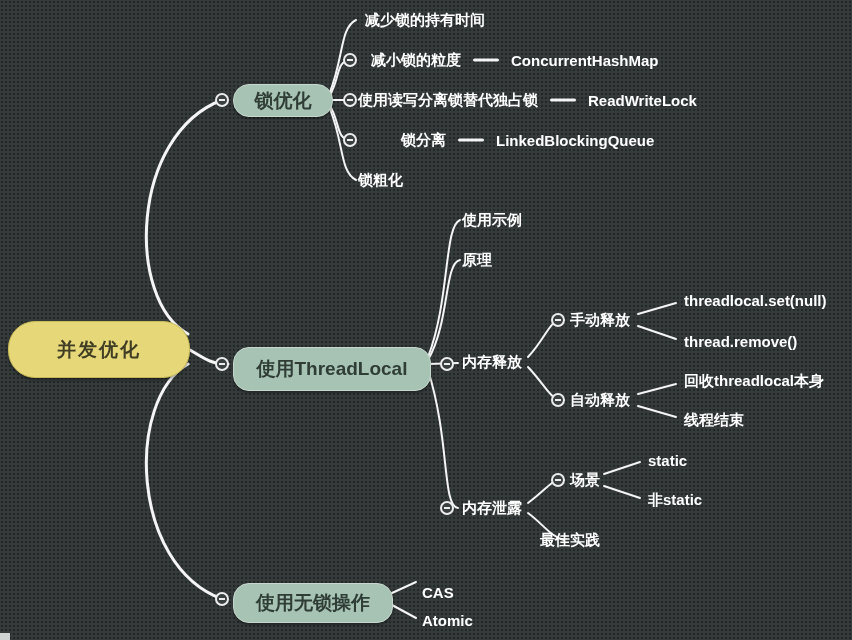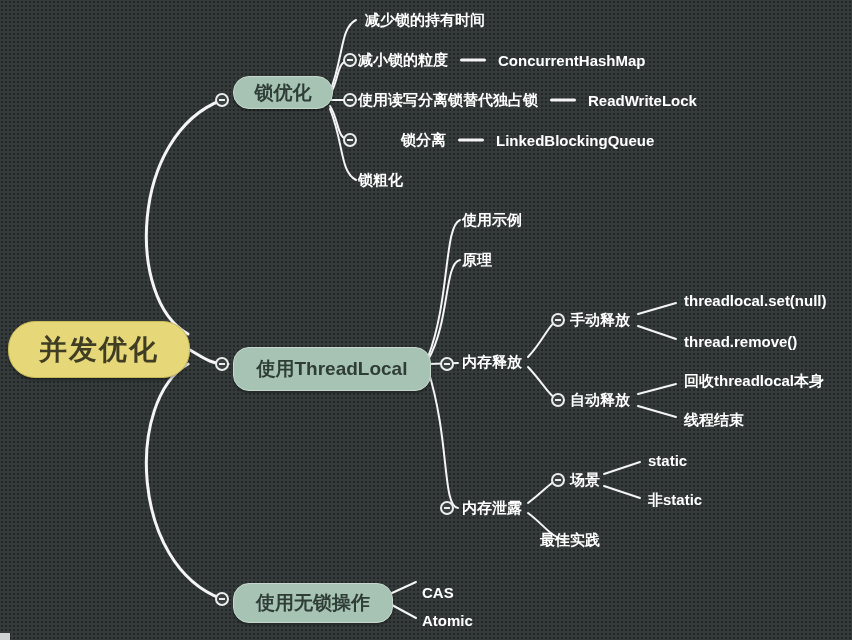--- a/index.html
+++ b/index.html
@@ -16,21 +16,21 @@
     background-image:radial-gradient(rgba(0,0,0,0.35) 1px, transparent 1.4px);
     background-size:4px 4px;
   }
   svg.connectors{position:absolute;left:0;top:0;width:852px;height:640px;}
   svg.connectors path{stroke:var(--line);fill:none;stroke-linecap:round;}
   svg.connectors path.w3{stroke-width:3;}
   svg.connectors path.w2{stroke-width:2;}
   .node{position:absolute;display:flex;align-items:center;justify-content:center;font-weight:bold;white-space:nowrap;}
   .root{
     background:var(--root-fill);border:1px solid var(--root-border);color:var(--root-text);
-    border-radius:27px;font-size:28px;letter-spacing:2px;
+    border-radius:27px;font-size:19px;letter-spacing:2px;
     box-shadow:0 2px 3px rgba(0,0,0,0.35);
   }
   .branch{
     background:var(--branch-fill);border:1px solid var(--branch-border);color:var(--branch-text);
     border-radius:16px;font-size:19px;box-shadow:0 2px 2px rgba(0,0,0,0.3);
   }
   .leaf{
     position:absolute;transform:translateY(-50%);
     color:var(--text);font-weight:bold;font-size:15px;white-space:nowrap;
     display:flex;align-items:center;gap:12px;
@@ -79,27 +79,27 @@
 
     <path class="w2" d="M604,474 L640,462"></path>
     <path class="w2" d="M604,486 L640,498"></path>
 
     <path class="w2" d="M392,593 L416,582"></path>
     <path class="w2" d="M392,605 L416,618"></path>
   </svg>
 
   <div class="node root" style="left:8px;top:321px;width:182px;height:57px;">并发优化</div>
 
-  <div class="node branch" style="left:233px;top:76px;width:100px;height:33px;">锁优化</div>
+  <div class="node branch" style="left:233px;top:84px;width:100px;height:33px;">锁优化</div>
   <div class="node branch" style="left:233px;top:347px;width:198px;height:44px;">使用ThreadLocal</div>
   <div class="node branch" style="left:233px;top:583px;width:160px;height:40px;">使用无锁操作</div>
 
   <div class="leaf" style="left:358px;top:20px;margin-left:7px;">减少锁的持有时间</div>
 
-  <div class="leaf" style="left:358px;top:60px;">
+  <div class="leaf" style="left:371px;top:60px;">
     <span>减小锁的粒度</span>
     <span class="dash"></span>
     <span>ConcurrentHashMap</span>
   </div>
 
   <div class="leaf" style="left:358px;top:100px;">
     <span>使用读写分离锁替代独占锁</span>
     <span class="dash"></span>
     <span>ReadWriteLock</span>
   </div>

